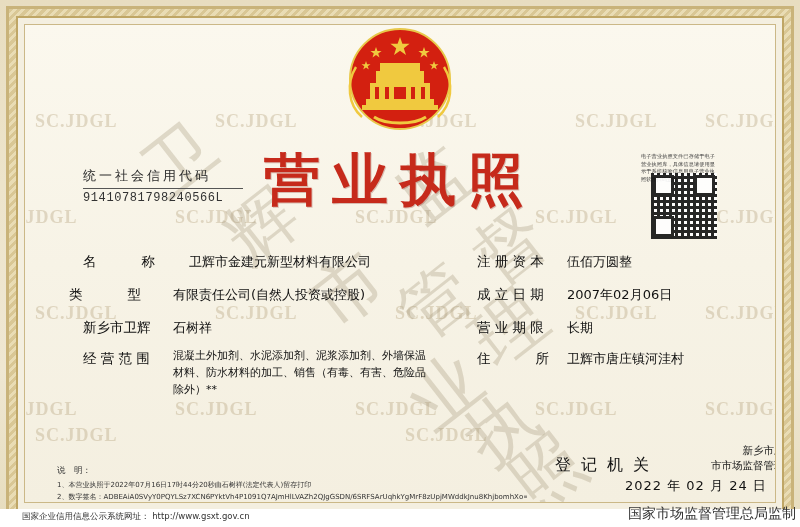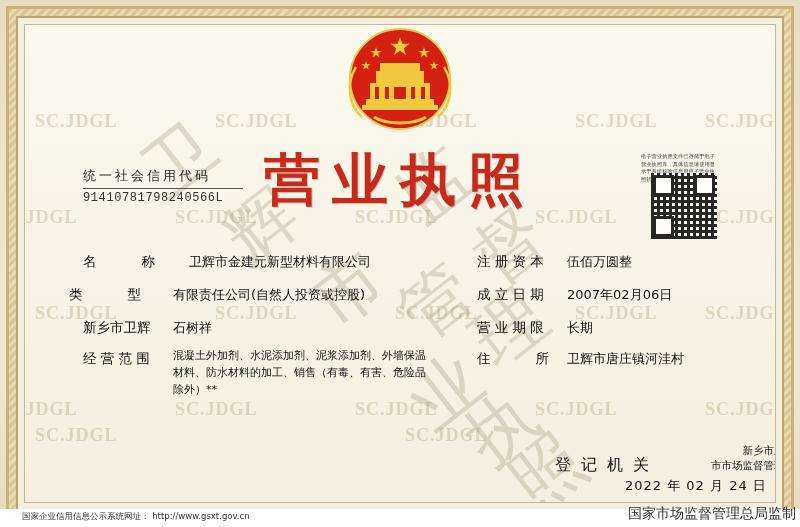--- a/index.html
+++ b/index.html
@@ -399,20 +399,25 @@
     <div class="field flabel" style="left:452px; top:325px; letter-spacing:6px;">住　　所</div>
     <div class="field fvalue" style="left:542px; top:325px;">卫辉市唐庄镇河洼村</div>
 
     <div class="reg-org-label">登 记 机 关</div>
     <div class="reg-org-value">
       <div>新乡市卫辉</div>
       <div>市市场监督管理局</div>
     </div>
     <div class="reg-date">2022 年   02 月 24 日</div>
 
+    <div class="notes">
+      <div class="notes-title">说　明：</div>
+      <div class="note-line">1、本营业执照于2022年07月16日17时44分20秒由石树祥(法定代表人)留存打印</div>
+      <div class="note-line">2、数字签名：ADBEAiA0SVyY0PQYLSz7XCN6PYktVh4P1091Q7AJmHlLVAZh2QJgGSDN/6SRFSArUqhkYgMrF8zUpjMWddkJnu8KhjbomhXo=</div>
+    </div>
 
   </div>
 
   <div class="bottom-strip"></div>
   <div class="bottom-left">国家企业信用信息公示系统网址：  http://www.gsxt.gov.cn</div>
   <div class="bottom-right">国家市场监督管理总局监制</div>
 
 </div>
 
 </body></html>

